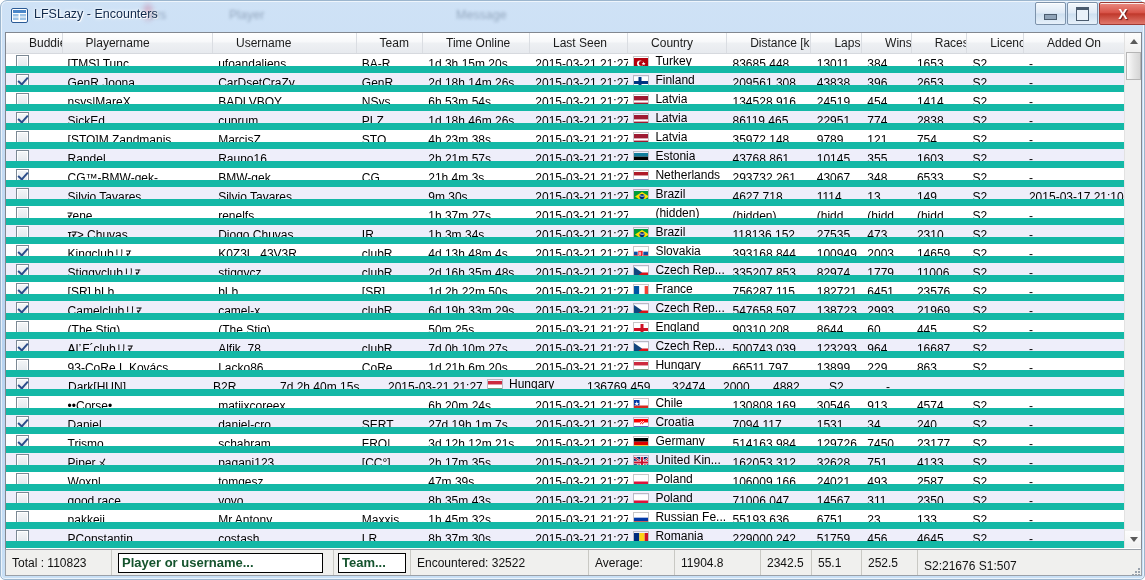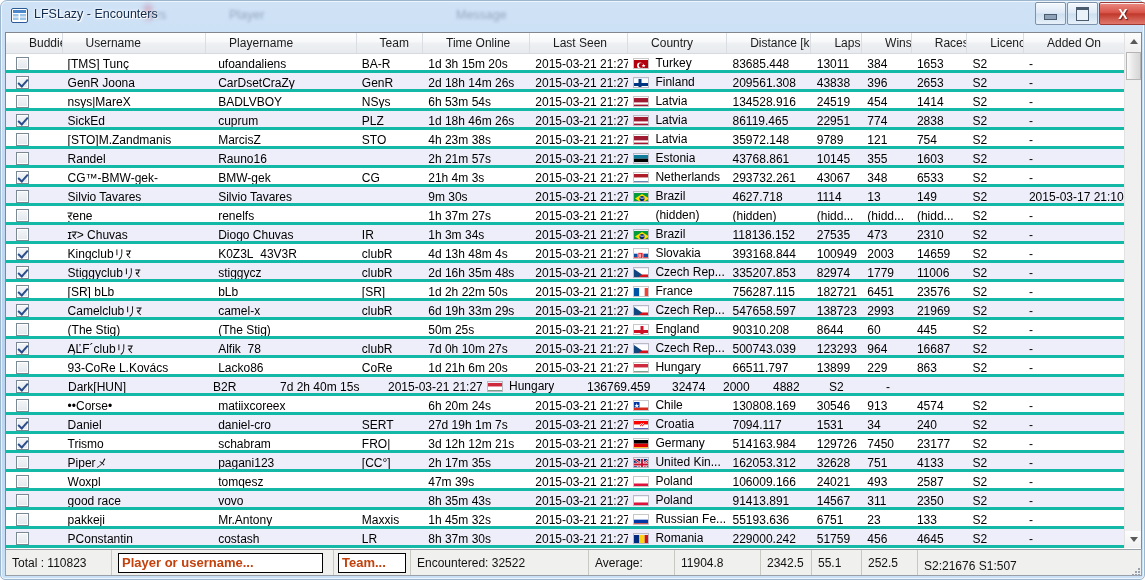--- a/index.html
+++ b/index.html
@@ -138,21 +138,21 @@
     box-sizing: border-box;
     white-space: nowrap;
     overflow: hidden;
   }
 
   
   .row {
     display: flex;
     height: 19px;
     box-sizing: border-box;
-    border-bottom: 3px solid #14b8a6;
+    border-bottom: 7px solid #14b8a6;
     background: #ffffff;
   }
   .row.alt { background: #eeeefa; }
   .row .cell {
     font-size: 12px;
     color: #000000;
     padding: 2px 0 0 5px;
     box-sizing: border-box;
     white-space: nowrap;
     overflow: hidden;
@@ -266,21 +266,21 @@
   }
   .sb-seg.nb { border-right: none; }
   .sb-input {
     height: 20px;
     background: #ffffff;
     border: 1px solid #000000;
     box-sizing: border-box;
     display: flex; align-items: center;
     padding: 0 3px;
     font-size: 13px;
-    color: #c2410c;
+    color: #14532d;
     font-weight: bold;
     overflow: hidden;
   }
 
   .resizer {
     position: absolute;
     right: 2px; bottom: 1px;
     width: 14px; height: 14px;
   }
 </style>
@@ -316,22 +316,22 @@
       <div class="wbtn close">
         <div class="glyph-close">X</div>
       </div>
     </div>
   </div>
 
   <div class="listpane">
     <div class="grid">
       <div class="hdr" id="header-row">
           <div class="cell c-buddie">Buddie</div>
+          <div class="cell c-player">Playername</div>
           <div class="cell c-user">Username</div>
-          <div class="cell c-player">Playername</div>
           <div class="cell c-team">Team</div>
           <div class="cell c-time">Time Online</div>
           <div class="cell c-seen">Last Seen</div>
           <div class="cell c-country">Country</div>
           <div class="cell c-dist">Distance [km]</div>
           <div class="cell c-laps">Laps</div>
           <div class="cell c-wins">Wins</div>
           <div class="cell c-races">Races</div>
           <div class="cell c-lic">Licence</div>
           <div class="cell c-added">Added On</div>
@@ -906,21 +906,21 @@
             <div class="cell c-team"></div>
             <div class="cell c-time">8h 35m 43s</div>
             <div class="cell c-seen">2015-03-21 21:27</div>
             <div class="cell c-country country-cell">
               <span class="flag"><svg viewBox="0 0 16 11" width="16" height="11">
                   <rect width="16" height="5.5" fill="#fff"></rect>
                   <rect y="5.5" width="16" height="5.5" fill="#dc143c"></rect>
                 </svg></span>
               <span class="cname">Poland</span>
             </div>
-            <div class="cell c-dist">91413.891</div>
+            <div class="cell c-dist">71006.047</div>
             <div class="cell c-laps">14567</div>
             <div class="cell c-wins">311</div>
             <div class="cell c-races">2350</div>
             <div class="cell c-lic">S2</div>
             <div class="cell c-added">-</div>
           </div>
           <div class="row">
             <div class="cell c-buddie">
               <div class="cbox"></div>
             </div>

